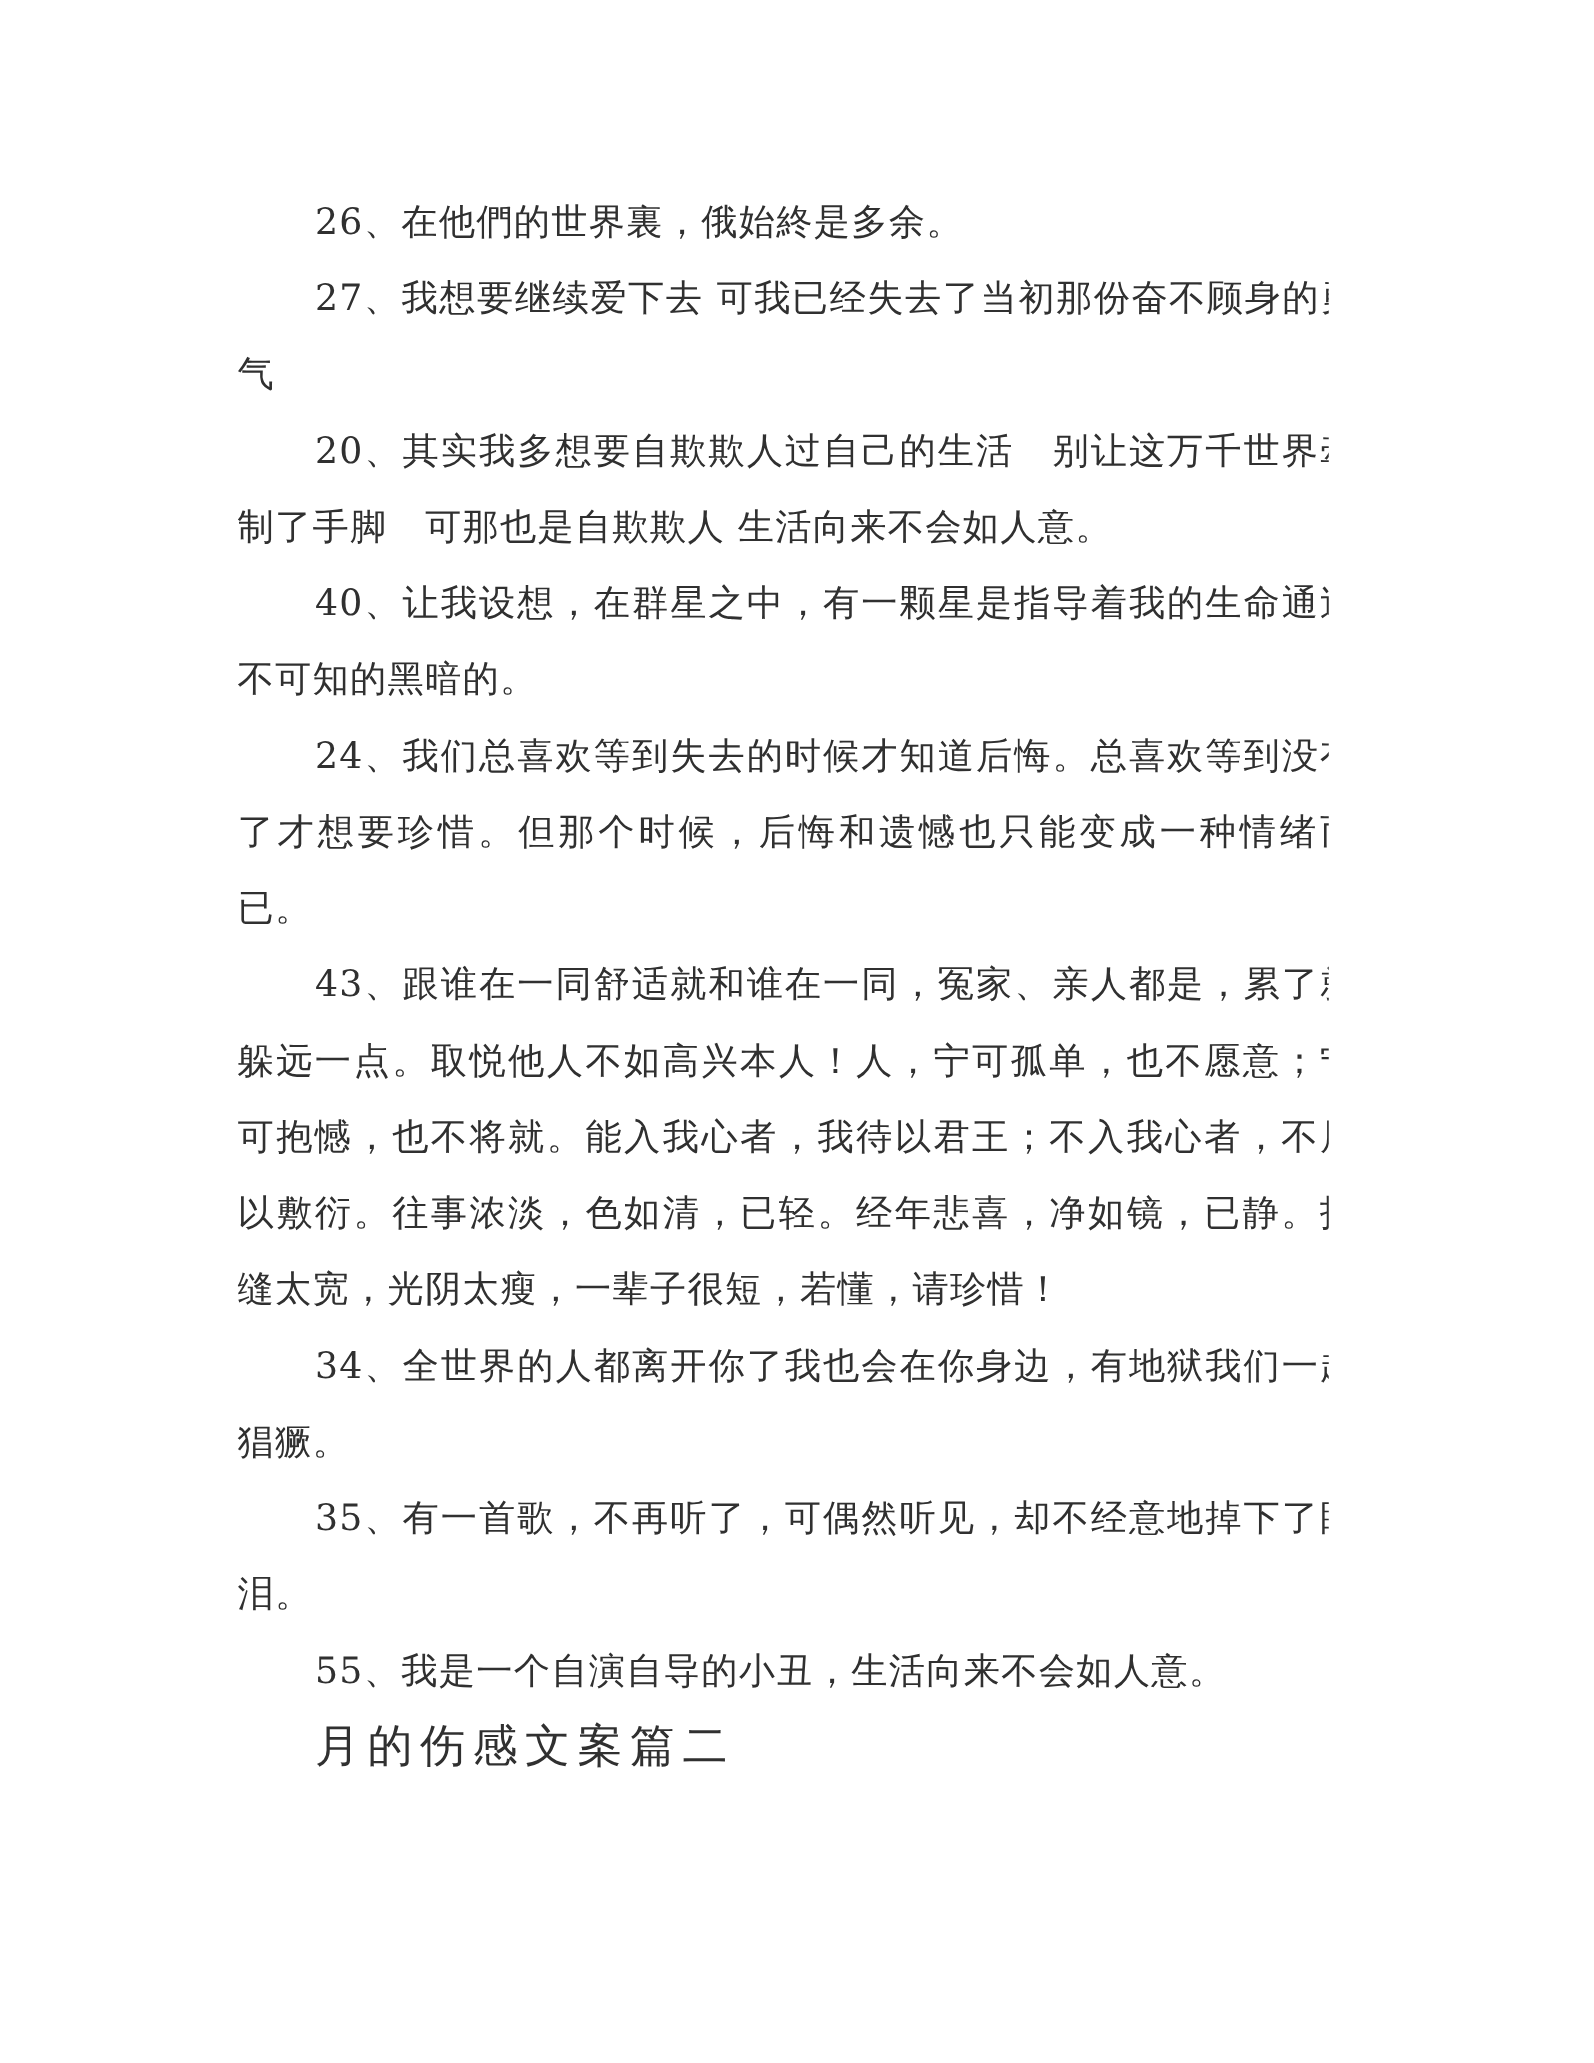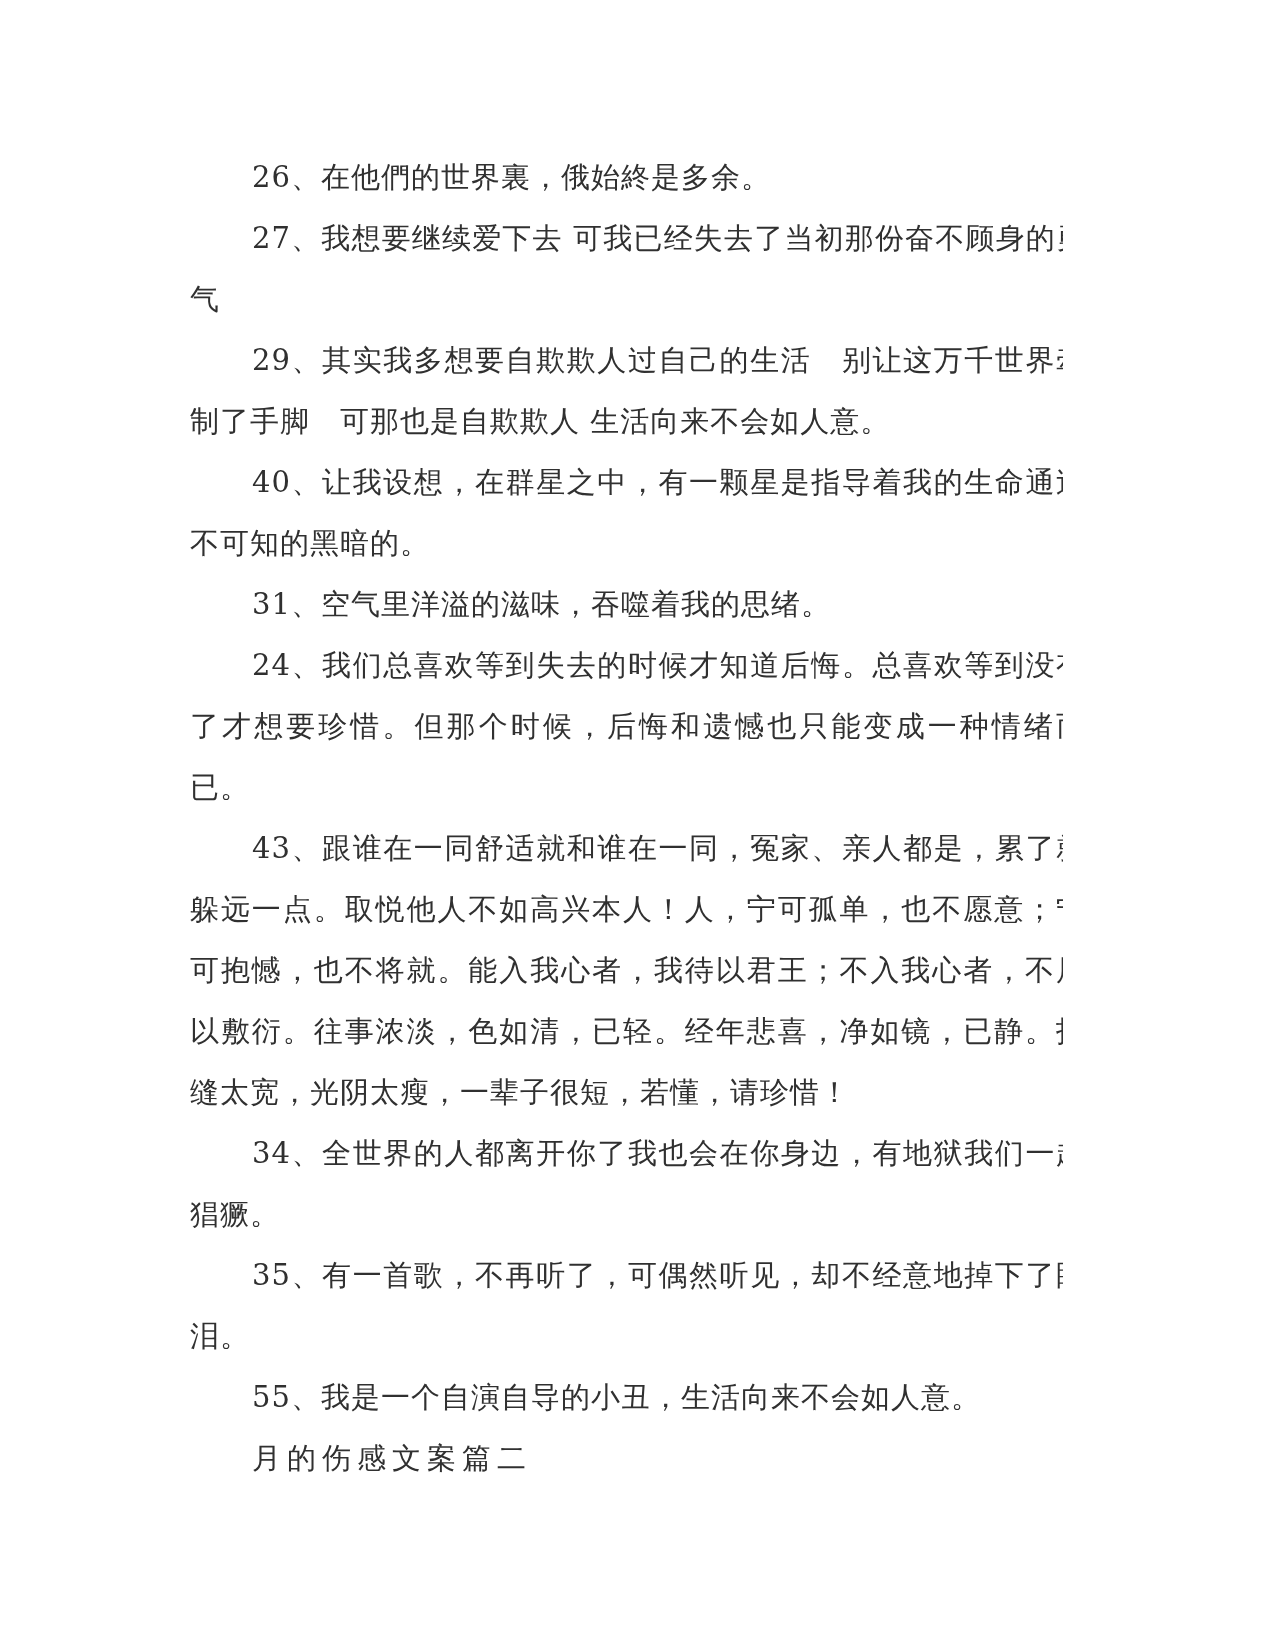--- a/index.html
+++ b/index.html
@@ -29,39 +29,38 @@
     margin: 0;
     padding: 0;
     text-indent: 62px;
     text-align: justify;
     letter-spacing: 1px;
   }
   p.section-heading {
     margin: 0;
     padding: 0;
     text-indent: 62px;
-    font-size: 29px;
+    font-size: 36px;
     letter-spacing: 6px;
   }
 </style>
 </head>
 <body>
 
 <div class="page">
   <div class="content">
 
     <p class="quote"><span>26</span><span>、</span><span>在他們的世界裏，俄始終是多余。</span></p>
 
     <p class="quote"><span>27</span><span>、</span><span>我想要继续爱下去 可我已经失去了当初那份奋不顾身的勇气</span></p>
 
-    <p class="quote"><span>29</span><span>、</span><span>其实我多想要自欺欺人过自己的生活　别让这万千世界牵制了手脚　可那也是自欺欺人 生活向来不会如人意。</span></p>
+    <p class="quote"><span>20</span><span>、</span><span>其实我多想要自欺欺人过自己的生活　别让这万千世界牵制了手脚　可那也是自欺欺人 生活向来不会如人意。</span></p>
 
     <p class="quote"><span>40</span><span>、</span><span>让我设想，在群星之中，有一颗星是指导着我的生命通过不可知的黑暗的。</span></p>
 
-    <p class="quote"><span>31</span><span>、</span><span>空气里洋溢的滋味，吞噬着我的思绪。</span></p>
 
     <p class="quote"><span>24</span><span>、</span><span>我们总喜欢等到失去的时候才知道后悔。总喜欢等到没有了才想要珍惜。但那个时候，后悔和遗憾也只能变成一种情绪而已。</span></p>
 
     <p class="quote"><span>43</span><span>、</span><span>跟谁在一同舒适就和谁在一同，冤家、亲人都是，累了就躲远一点。取悦他人不如高兴本人！人，宁可孤单，也不愿意；宁可抱憾，也不将就。能入我心者，我待以君王；不入我心者，不屑以敷衍。往事浓淡，色如清，已轻。经年悲喜，净如镜，已静。指缝太宽，光阴太瘦，一辈子很短，若懂，请珍惜！</span></p>
 
     <p class="quote"><span>34</span><span>、</span><span>全世界的人都离开你了我也会在你身边，有地狱我们一起猖獗。</span></p>
 
     <p class="quote"><span>35</span><span>、</span><span>有一首歌，不再听了，可偶然听见，却不经意地掉下了眼泪。</span></p>
 
     <p class="quote"><span>55</span><span>、</span><span>我是一个自演自导的小丑，生活向来不会如人意。</span></p>

